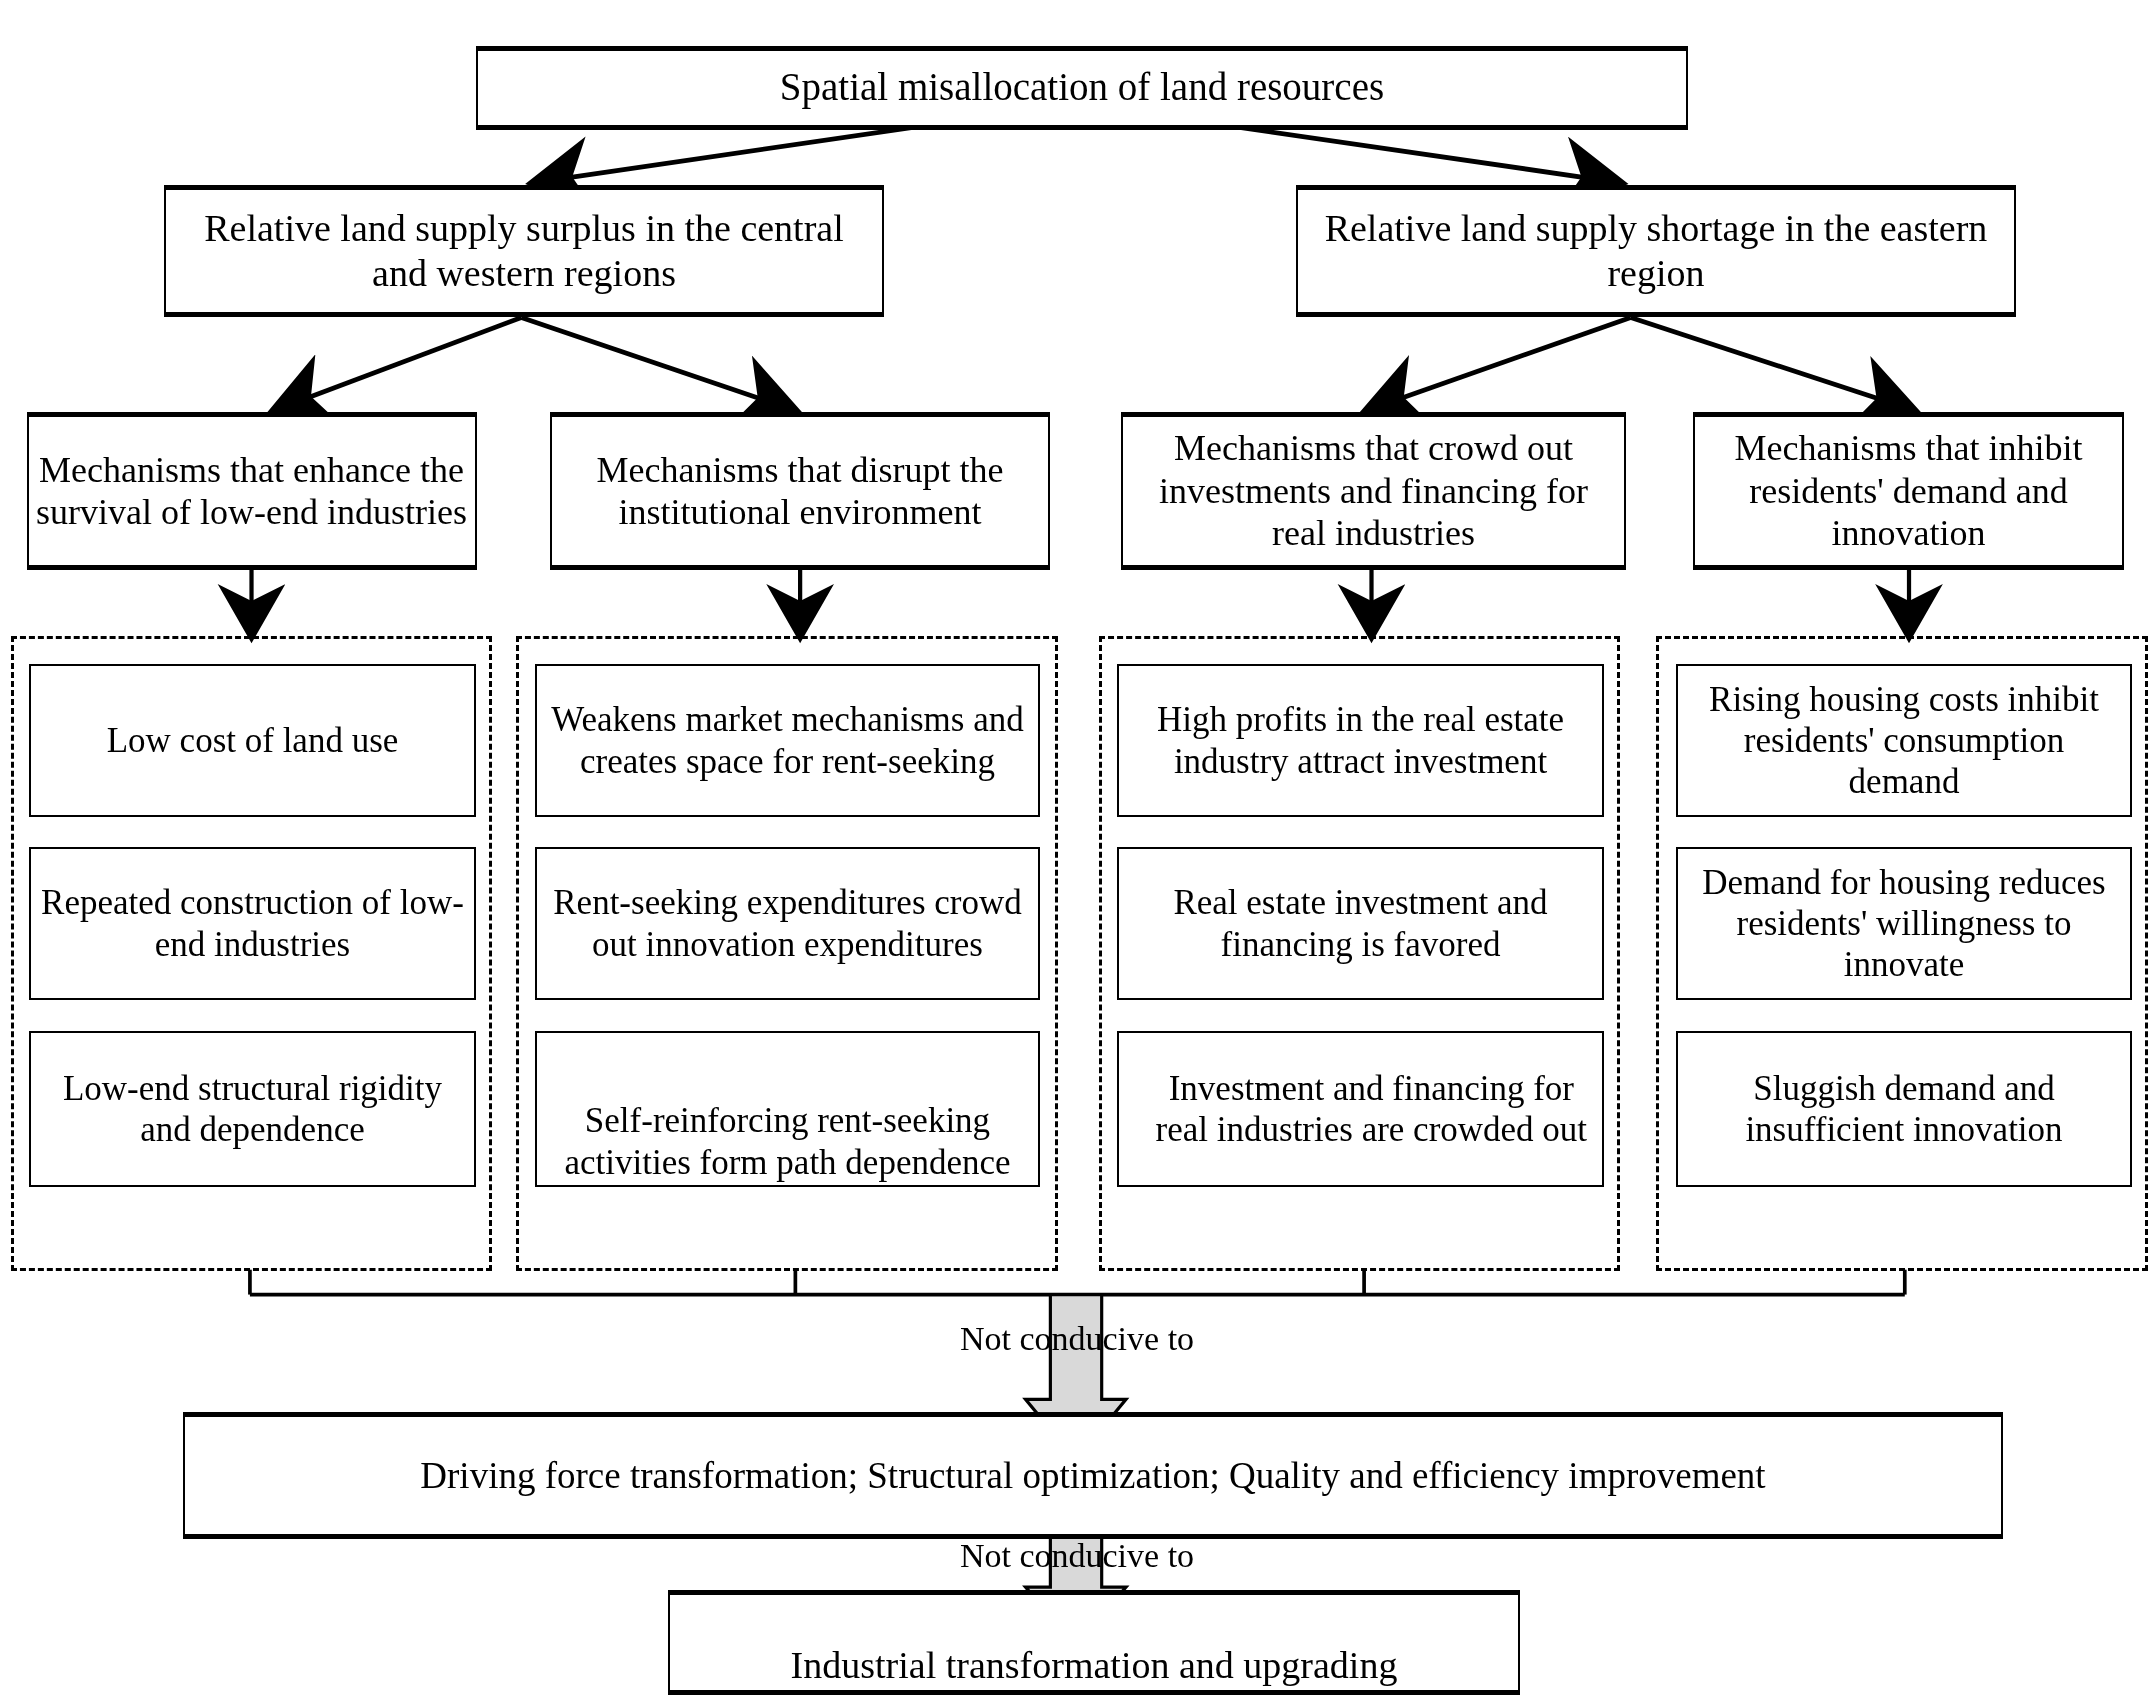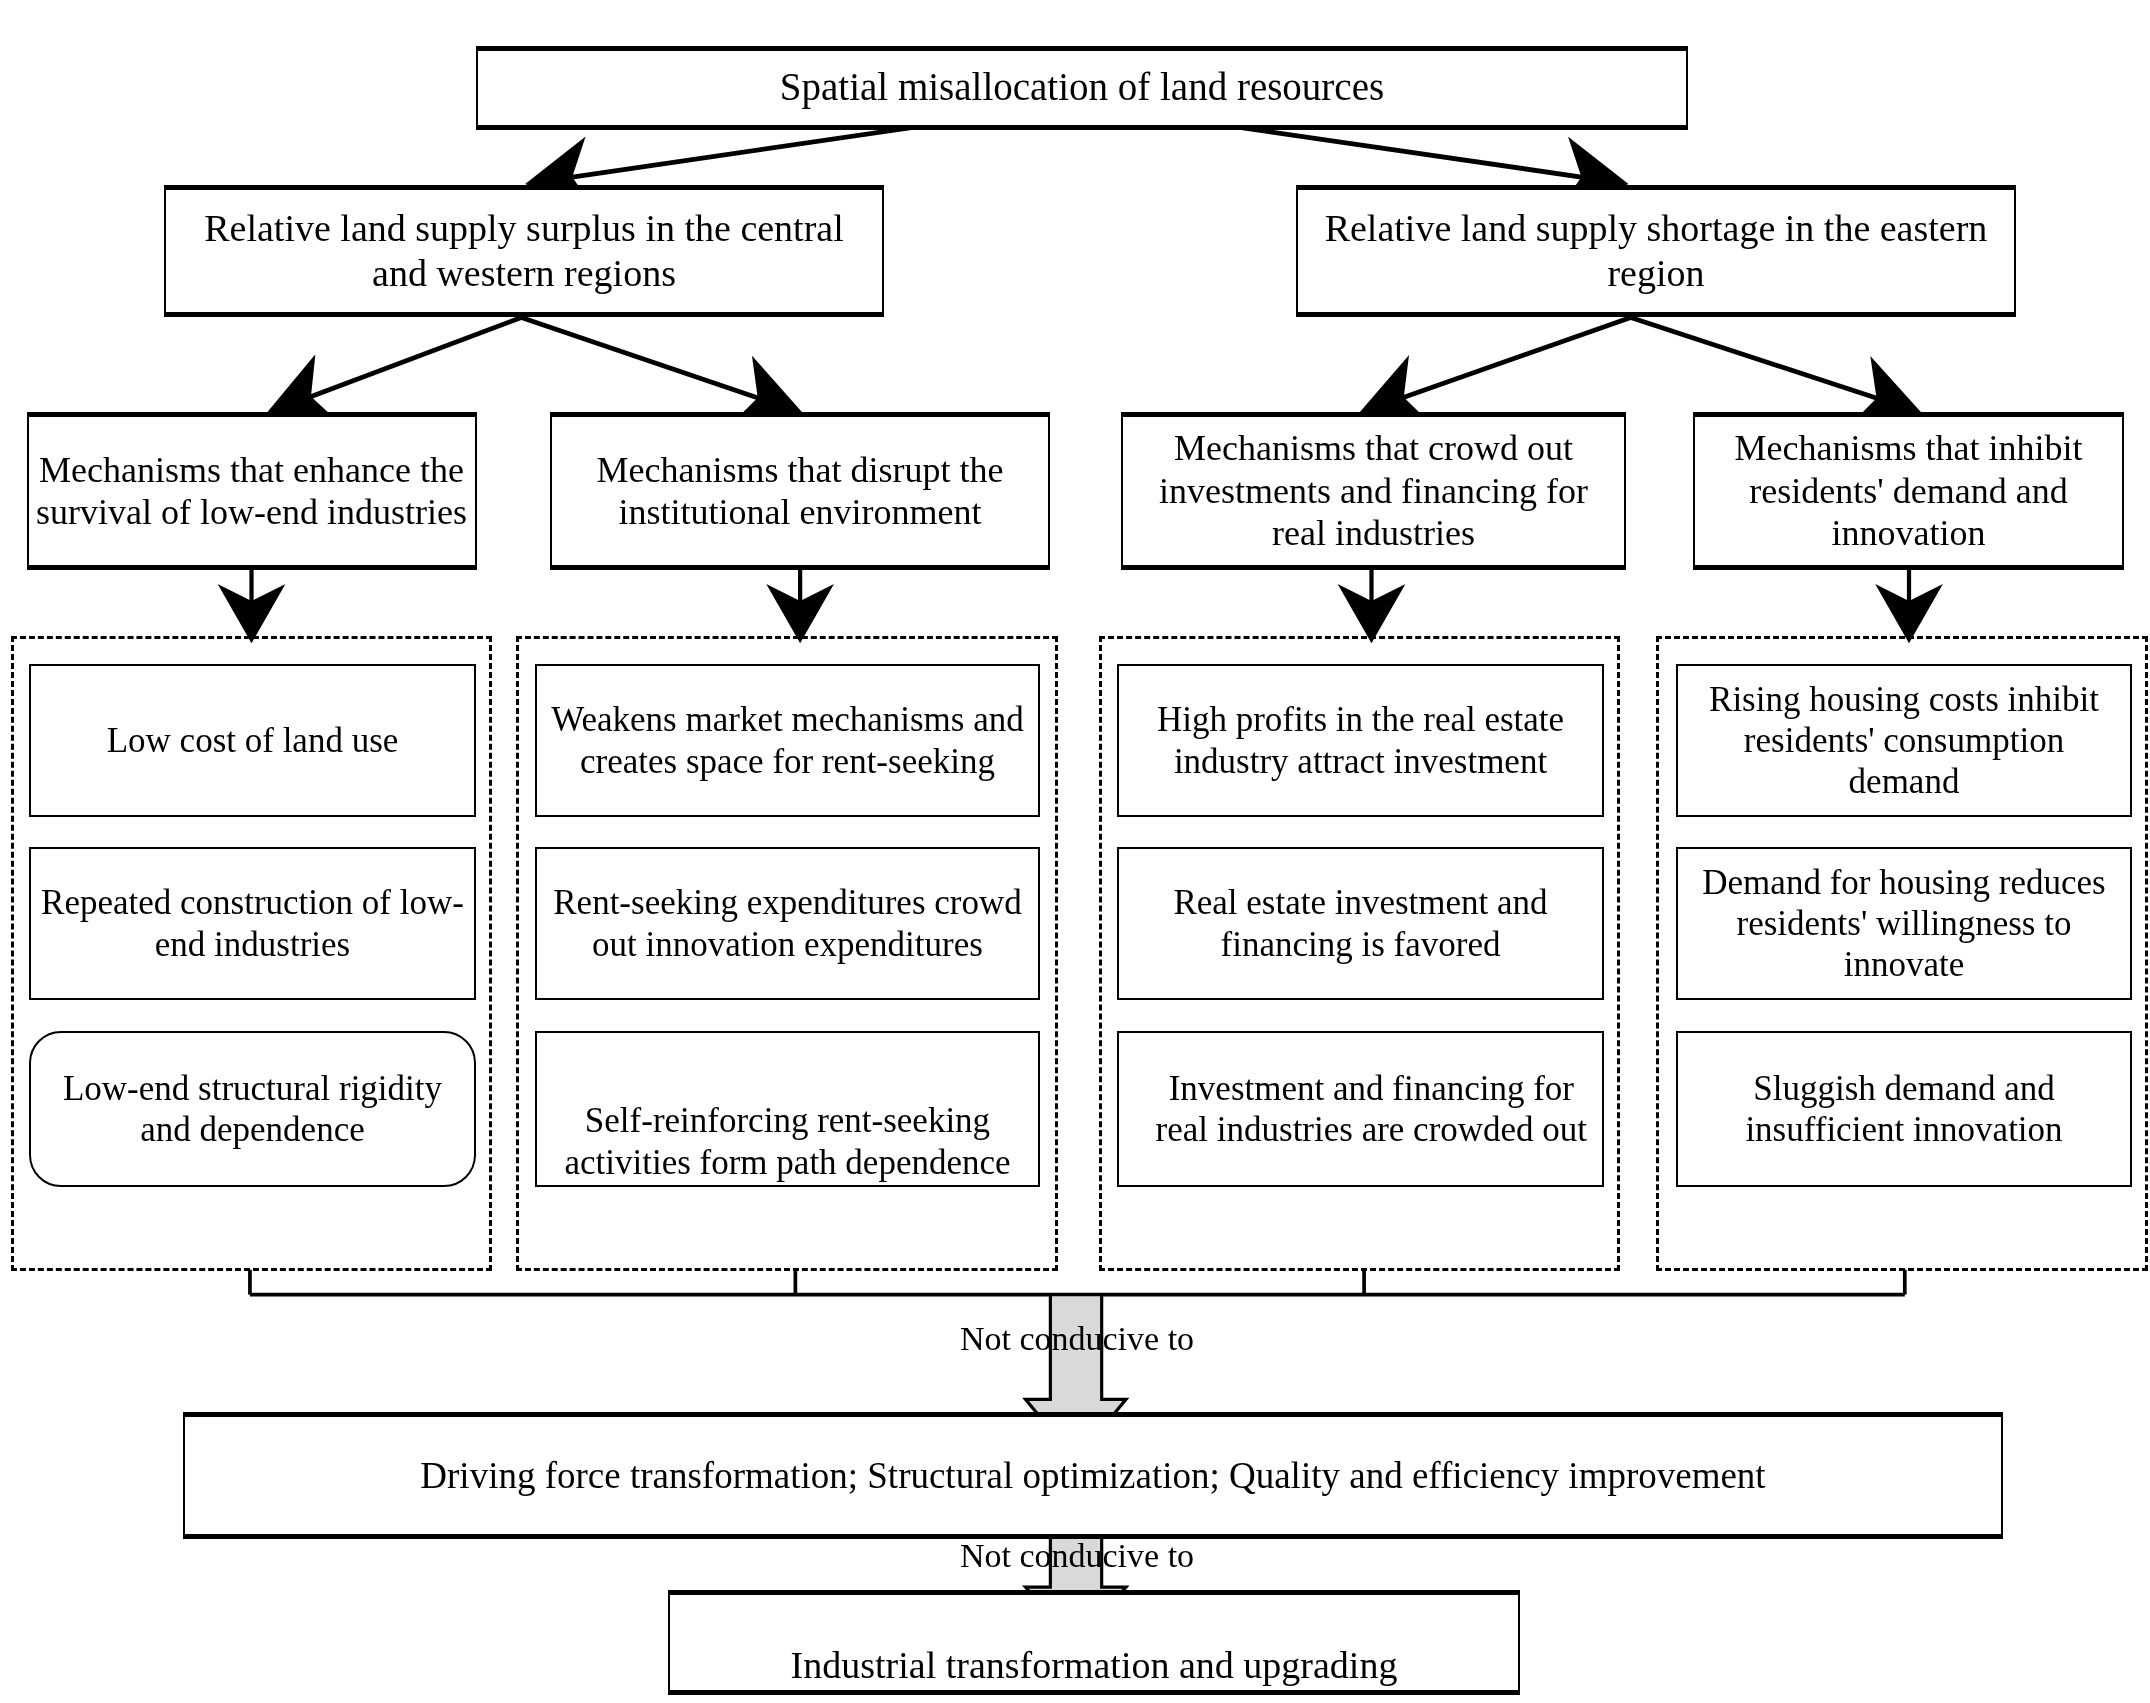--- a/index.html
+++ b/index.html
@@ -148,21 +148,21 @@
   <div class="dashbox" style="left:516px;top:636px;width:542px;height:635px;"></div>
   <div class="dashbox" style="left:1099px;top:636px;width:521px;height:635px;"></div>
   <div class="dashbox" style="left:1656px;top:636px;width:492px;height:635px;"></div>
 
   <div class="box thin fs-leaf" style="left:29px;top:664px;width:447px;height:153px;">
     <span class="txt">Low cost of land use</span>
   </div>
   <div class="box thin fs-leaf" style="left:29px;top:847px;width:447px;height:153px;">
     <span class="txt">Repeated construction of low-end industries</span>
   </div>
-  <div class="box thin fs-leaf" style="left:29px;top:1031px;width:447px;height:156px;border-radius:32px;">
+  <div class="box thin fs-leaf" style="left:29px;top:1031px;width:447px;height:156px;">
     <span class="txt">Low-end structural rigidity and dependence</span>
   </div>
 
   <div class="box thin fs-leaf" style="left:535px;top:664px;width:505px;height:153px;">
     <span class="txt">Weakens market mechanisms and creates space for rent-seeking</span>
   </div>
   <div class="box thin fs-leaf" style="left:535px;top:847px;width:505px;height:153px;">
     <span class="txt">Rent-seeking expenditures crowd out innovation expenditures</span>
   </div>
   <div class="box thin fs-leaf" style="left:535px;top:1031px;width:505px;height:156px;align-items:flex-end;">

